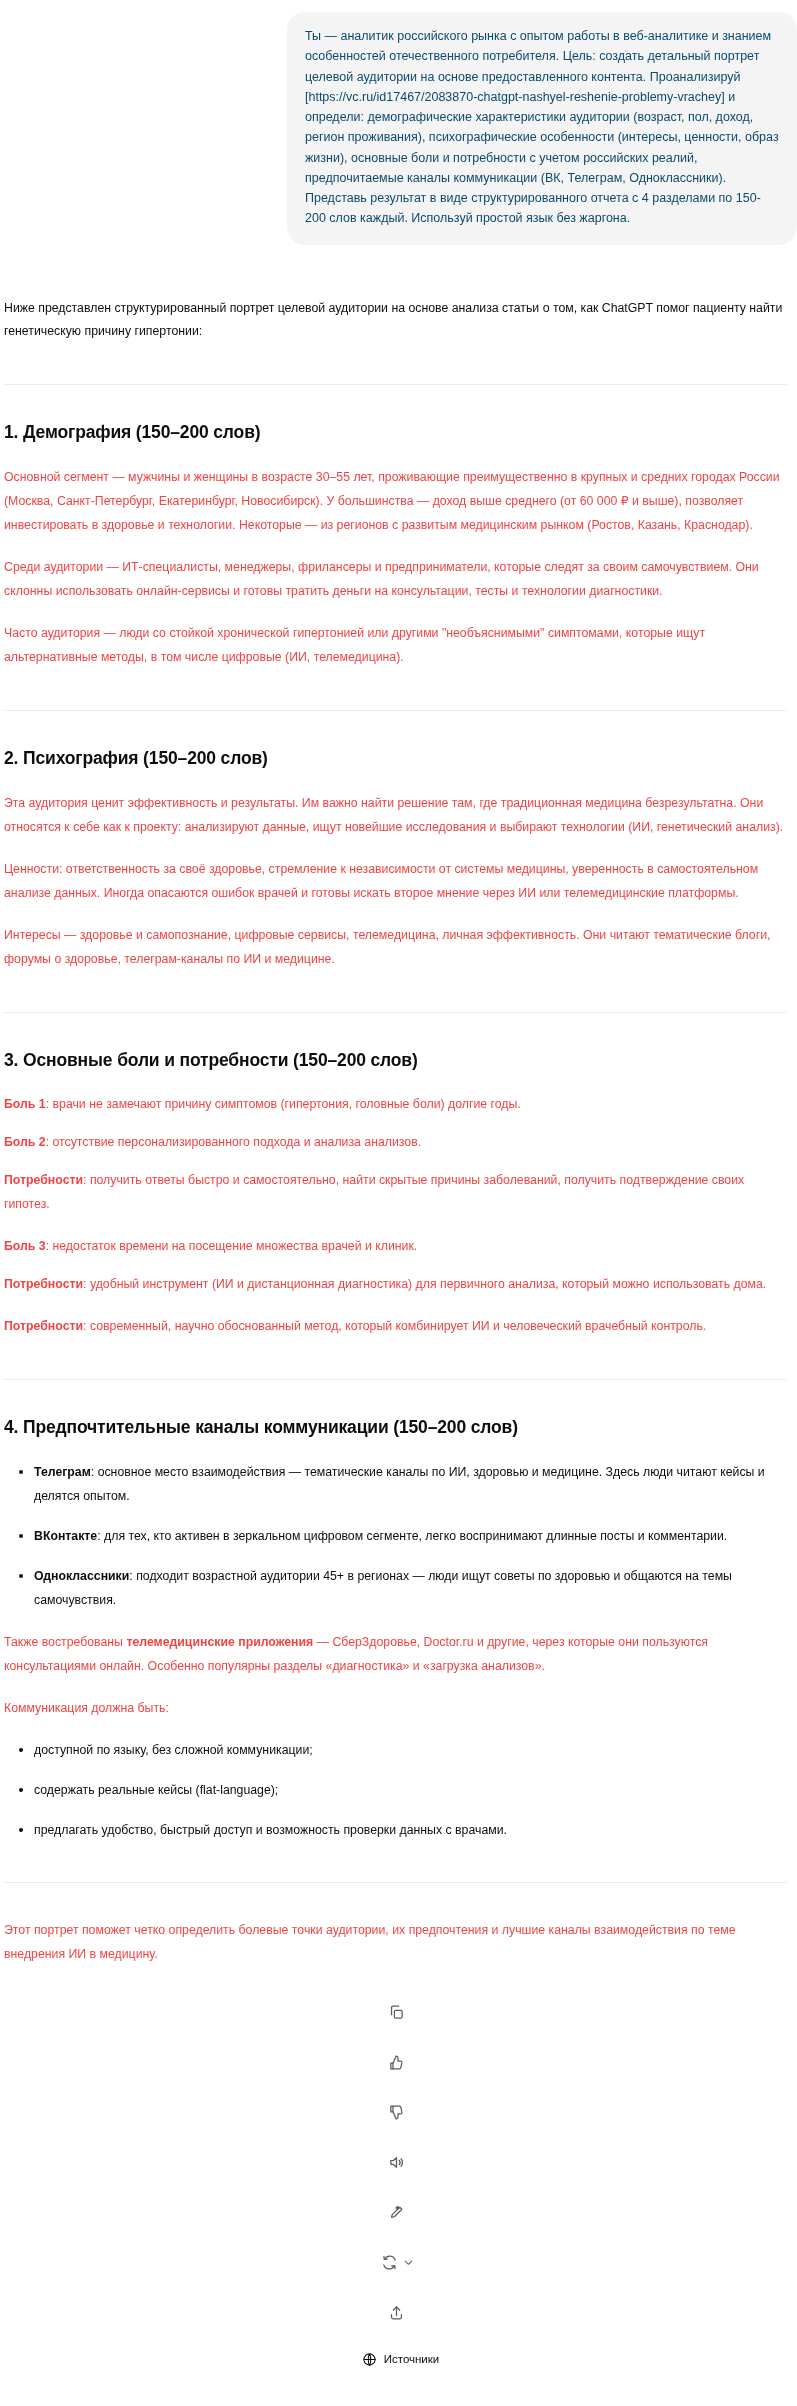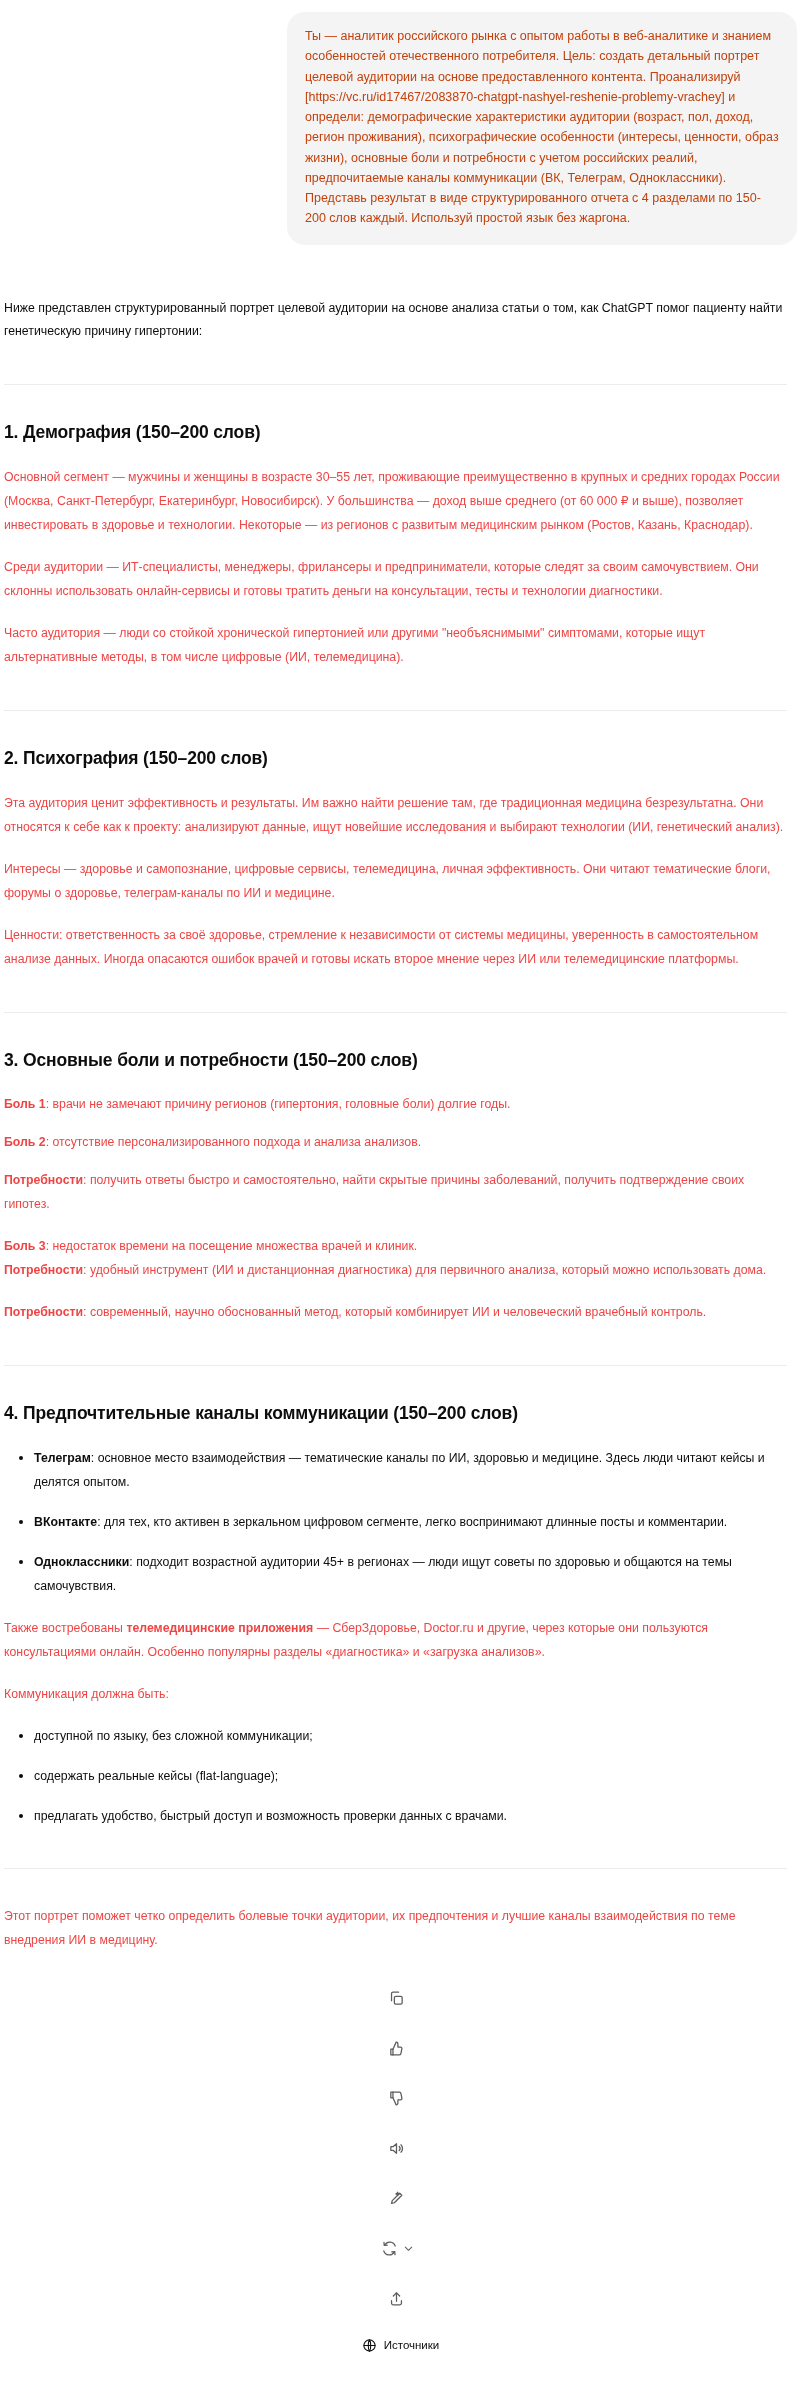--- a/index.html
+++ b/index.html
@@ -27,21 +27,21 @@
     padding: 12px 0 0 0;
   }
   .prompt-bubble {
     background: #f4f4f4;
     border-radius: 18px;
     padding: 14px 18px 16px 18px;
     max-width: 474px;
     margin-right: 0px;
     font-size: 12.5px;
     line-height: 1.62;
-    color: #c2410c;
+    color: #0c4a6e;
     word-wrap: break-word;
     overflow-wrap: break-word;
   }
 
   
   .msg {
     padding: 0 10px 0 4px;
     box-sizing: border-box;
   }
   .intro {
@@ -156,39 +156,39 @@
       <p class="para">Основной сегмент — мужчины и женщины в возрасте 30–55 лет, проживающие преимущественно в крупных и средних городах России (Москва, Санкт-Петербург, Екатеринбург, Новосибирск). У большинства — доход выше среднего (от 60 000 ₽ и выше), позволяет инвестировать в здоровье и технологии. Некоторые — из регионов с развитым медицинским рынком (Ростов, Казань, Краснодар).</p>
       <p class="para">Среди аудитории — ИТ-специалисты, менеджеры, фрилансеры и предприниматели, которые следят за своим самочувствием. Они склонны использовать онлайн-сервисы и готовы тратить деньги на консультации, тесты и технологии диагностики.</p>
       <p class="para">Часто аудитория — люди со стойкой хронической гипертонией или другими "необъяснимыми" симптомами, которые ищут альтернативные методы, в том числе цифровые (ИИ, телемедицина).</p>
     </section>
 
     <hr class="rule">
 
     <section>
       <h2 class="section-title">2. Психография (150–200 слов)</h2>
       <p class="para">Эта аудитория ценит эффективность и результаты. Им важно найти решение там, где традиционная медицина безрезультатна. Они относятся к себе как к проекту: анализируют данные, ищут новейшие исследования и выбирают технологии (ИИ, генетический анализ).</p>
+      <p class="para">Ценности: ответственность за своё здоровье, стремление к независимости от системы медицины, уверенность в самостоятельном анализе данных. Иногда опасаются ошибок врачей и готовы искать второе мнение через ИИ или телемедицинские платформы.</p>
       <p class="para">Интересы — здоровье и самопознание, цифровые сервисы, телемедицина, личная эффективность. Они читают тематические блоги, форумы о здоровье, телеграм-каналы по ИИ и медицине.</p>
-      <p class="para">Ценности: ответственность за своё здоровье, стремление к независимости от системы медицины, уверенность в самостоятельном анализе данных. Иногда опасаются ошибок врачей и готовы искать второе мнение через ИИ или телемедицинские платформы.</p>
     </section>
 
     <hr class="rule">
 
     <section>
       <h2 class="section-title">3. Основные боли и потребности (150–200 слов)</h2>
 
       <p class="para" style="margin-bottom:14px;">
-        <span class="b">Боль 1</span><span>: врачи не замечают причину регионов (гипертония, головные боли) долгие годы.</span>
+        <span class="b">Боль 1</span><span>: врачи не замечают причину симптомов (гипертония, головные боли) долгие годы.</span>
       </p>
       <p class="para" style="margin-bottom:14px;">
         <span class="b">Боль 2</span><span>: отсутствие персонализированного подхода и анализа анализов.</span>
       </p>
       <p class="para" style="margin-bottom:18px;">
         <span class="b">Потребности</span><span>: получить ответы быстро и самостоятельно, найти скрытые причины заболеваний, получить подтверждение своих гипотез.</span>
       </p>
-      <p class="para" style="margin-bottom:0;">
+      <p class="para" style="margin-bottom:14px;">
         <span class="b">Боль 3</span><span>: недостаток времени на посещение множества врачей и клиник.</span>
       </p>
       <p class="para" style="margin-bottom:18px;">
         <span class="b">Потребности</span><span>: удобный инструмент (ИИ и дистанционная диагностика) для первичного анализа, который можно использовать дома.</span>
       </p>
       <p class="para">
         <span class="b">Потребности</span><span>: современный, научно обоснованный метод, который комбинирует ИИ и человеческий врачебный контроль.</span>
       </p>
     </section>
 

